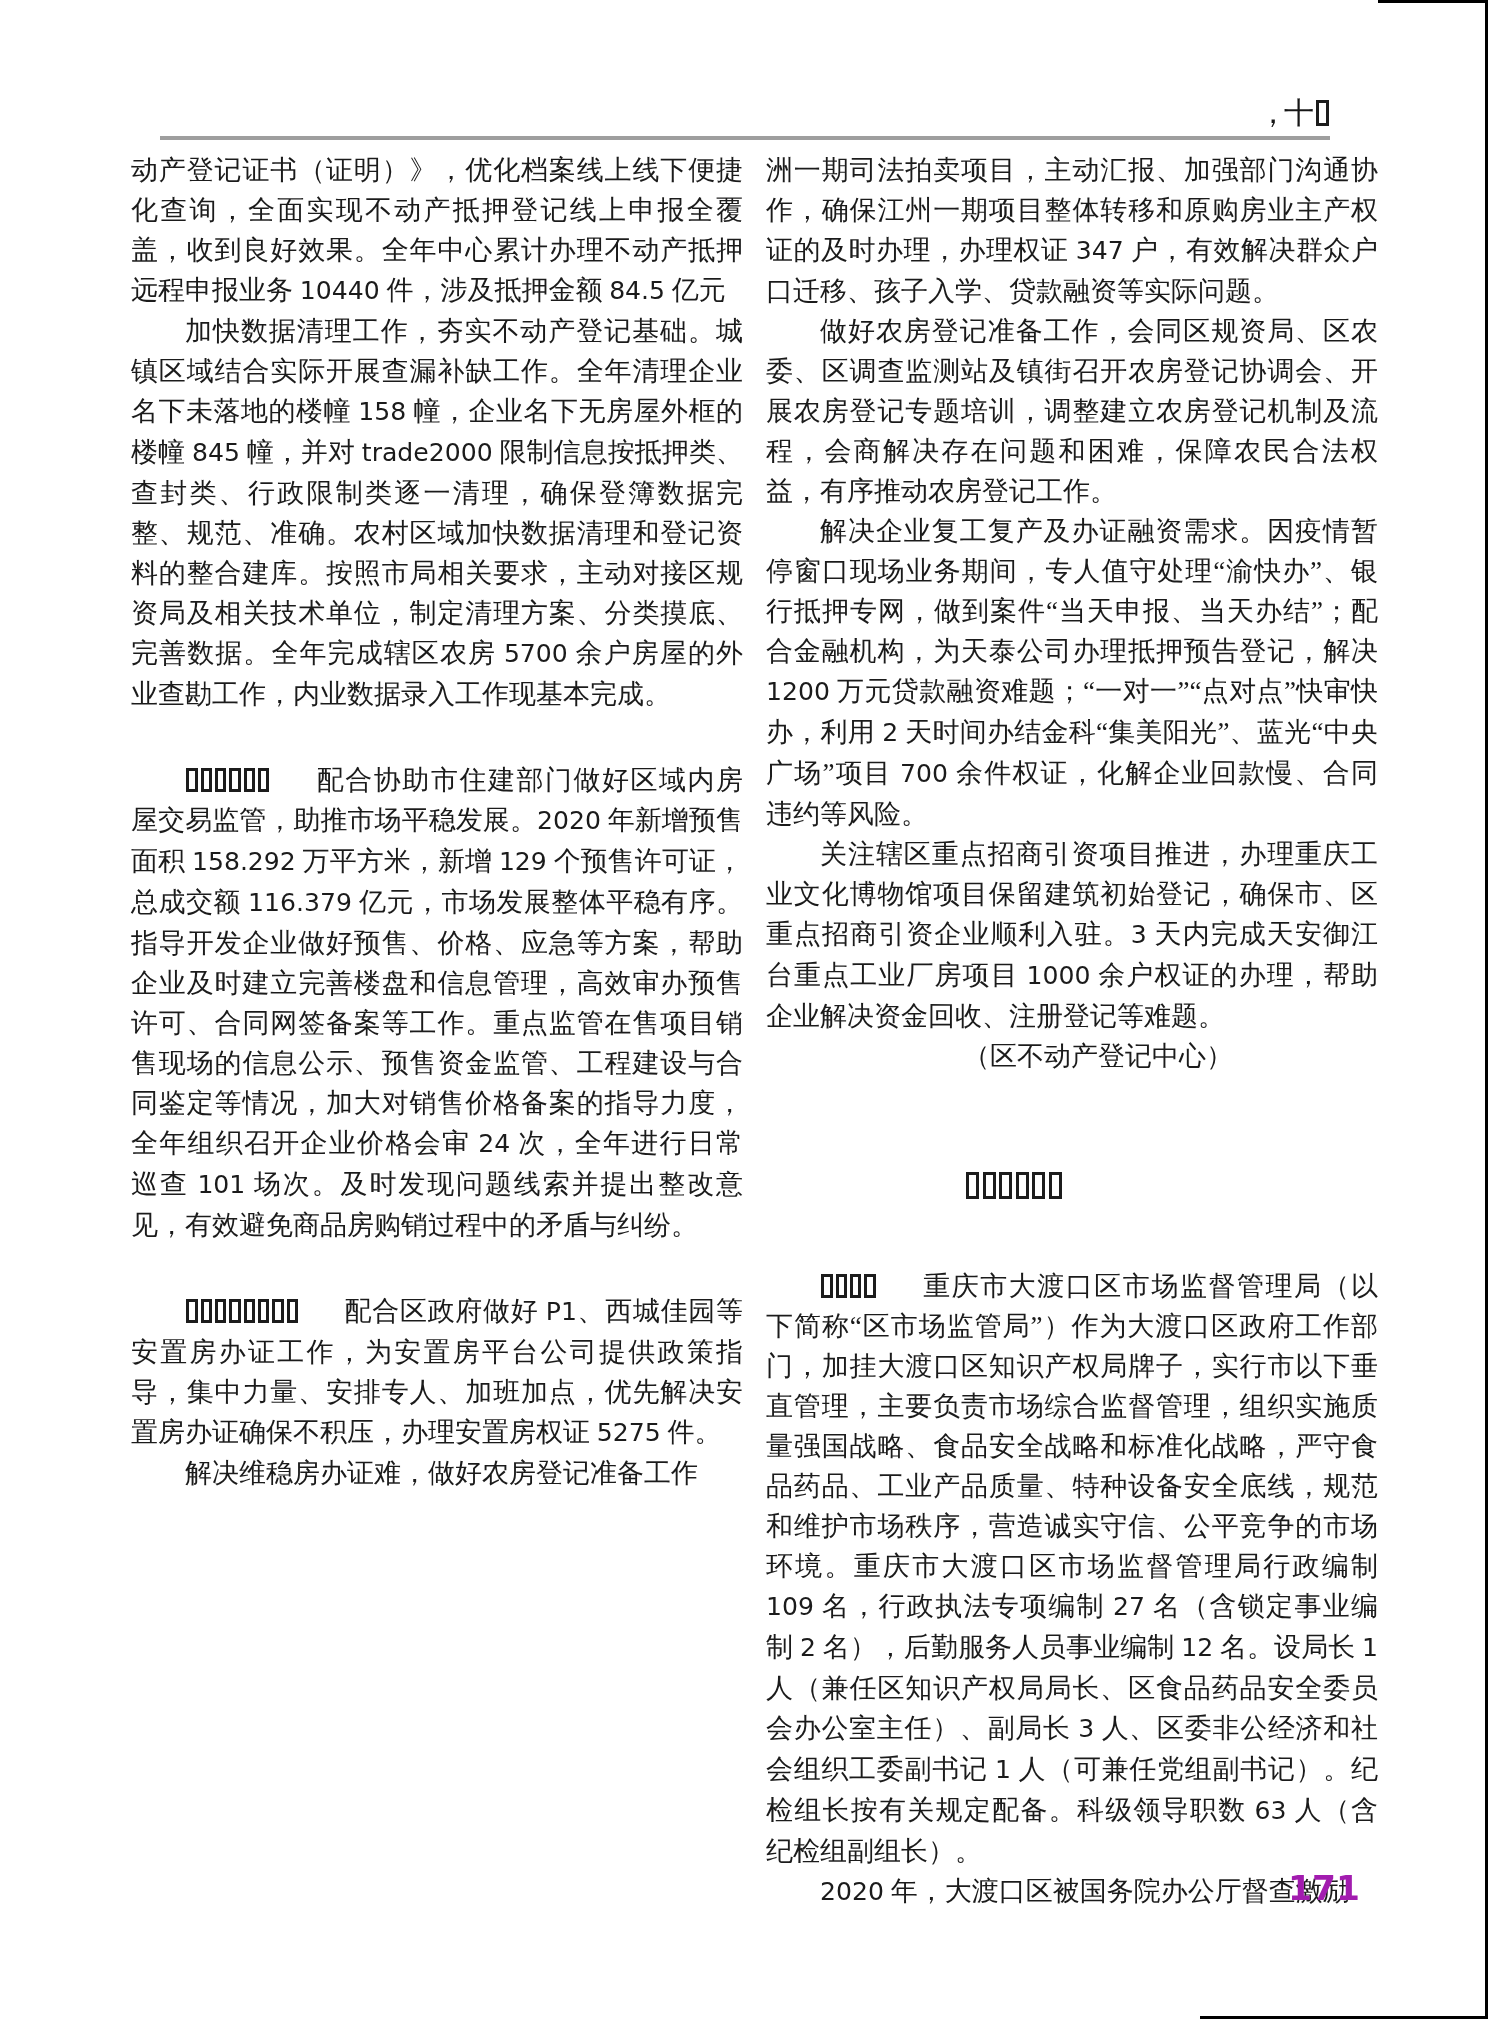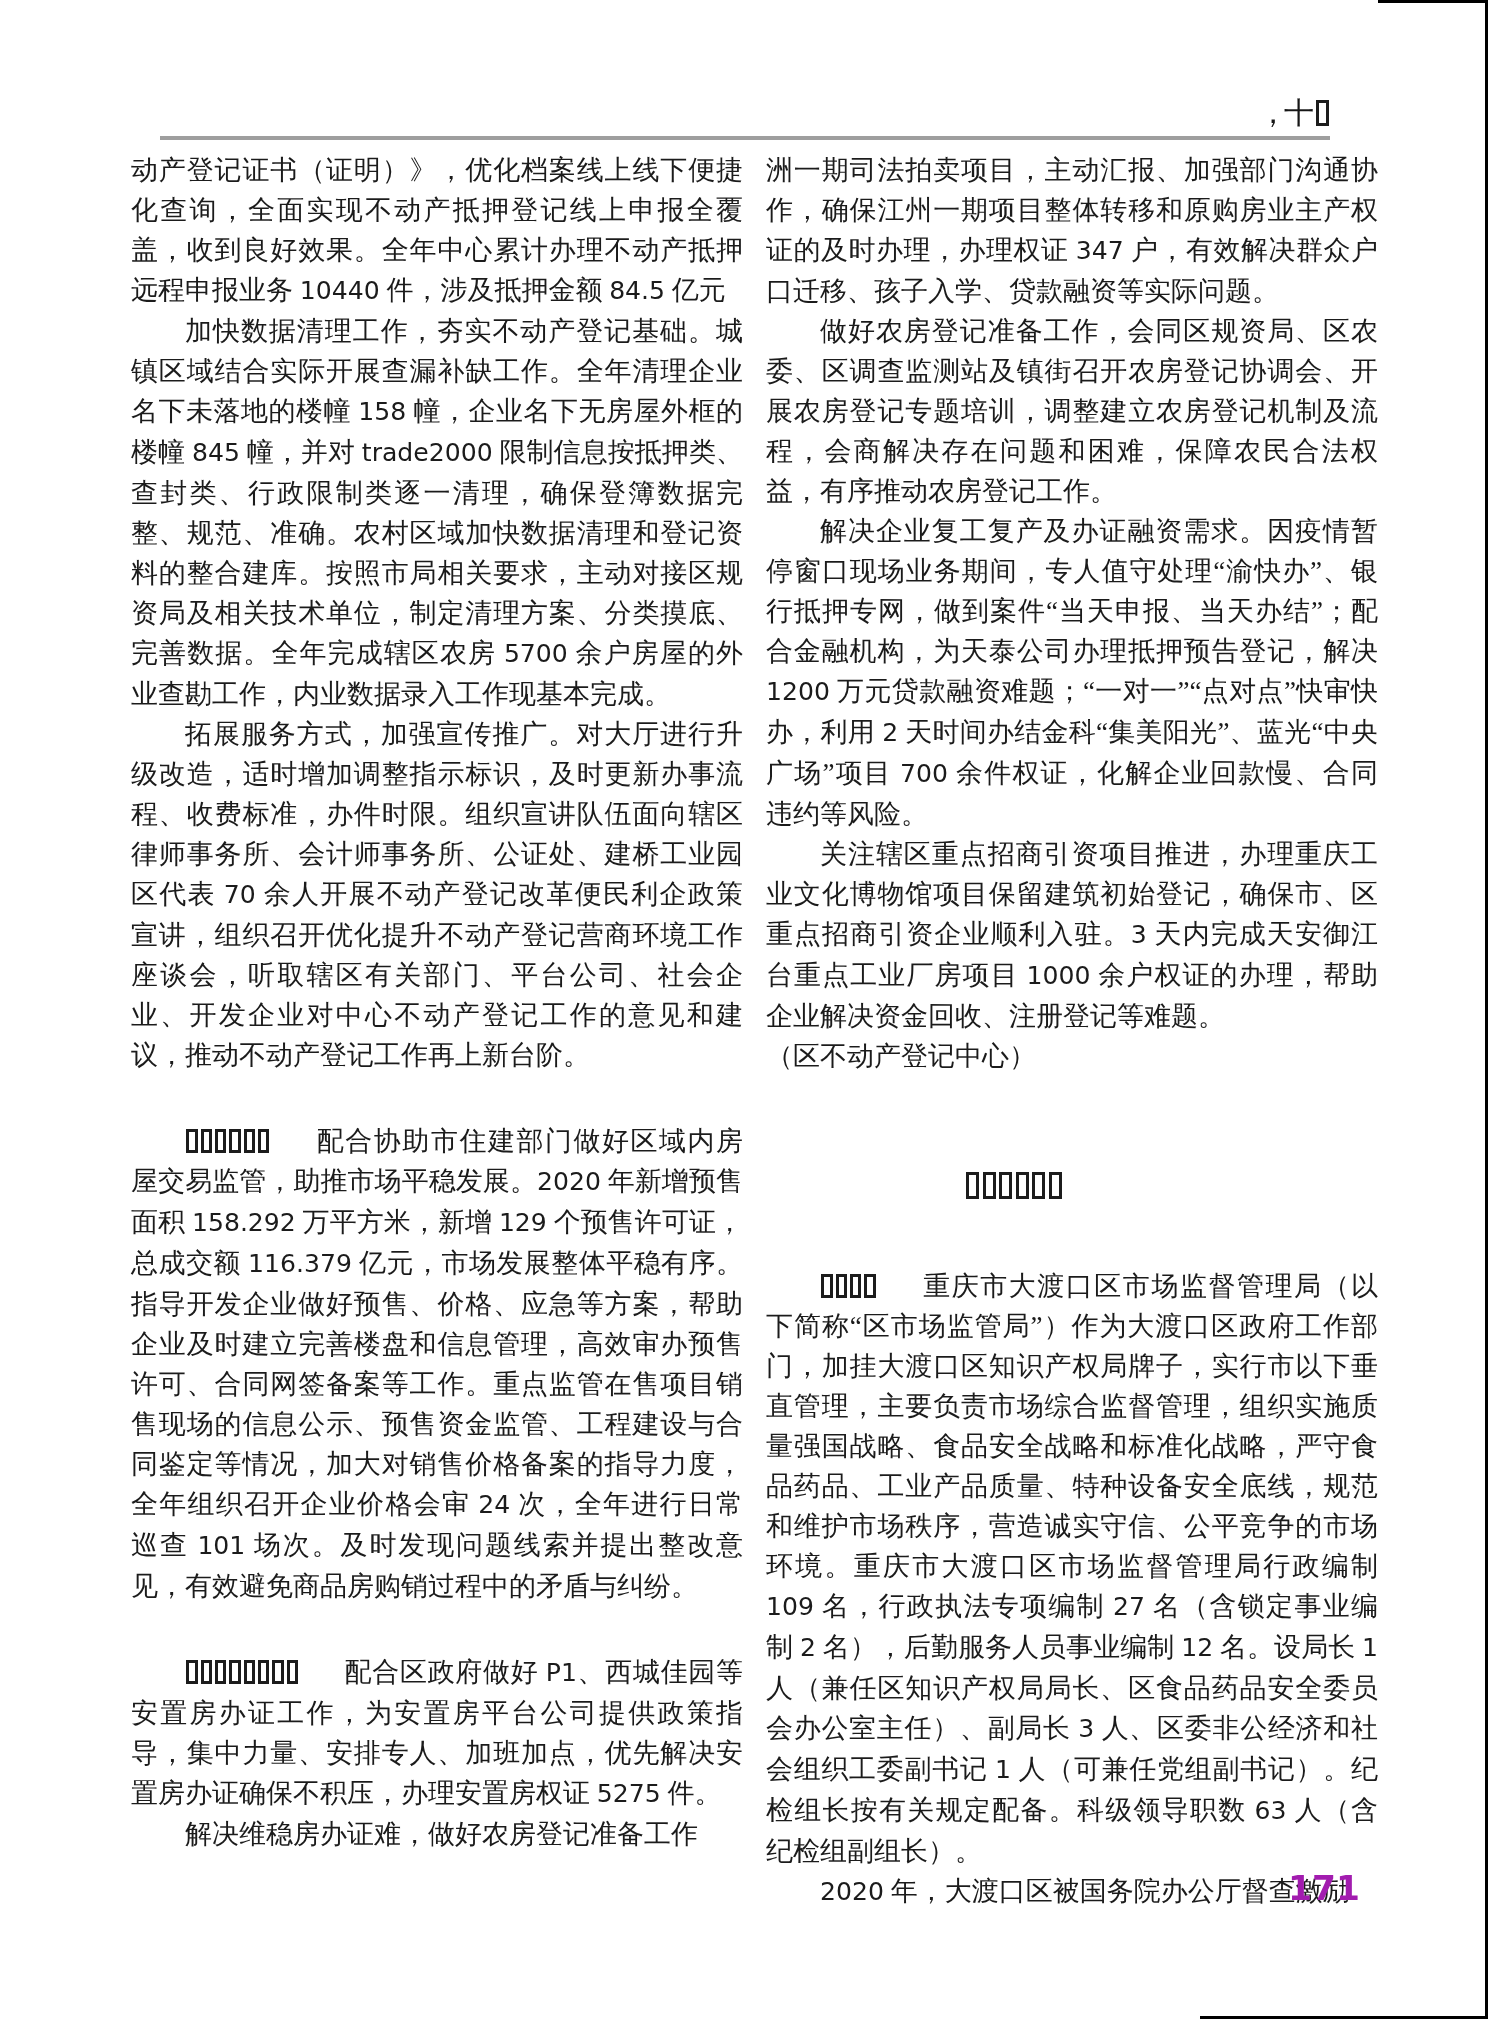--- a/index.html
+++ b/index.html
@@ -27,21 +27,21 @@
   .col{
     position:absolute;top:150px;width:612px;
     font-size:27px;line-height:40px;
     text-align:justify;
   }
   .col-left{left:104px;margin-left:27px;}
   .col-right{left:766px;}
   .para{margin:0;}
   .indent{text-indent:2em;}
   .gap-above{margin-top:46px;}
-  .byline{text-align:left;padding-right:145px;font-family:Liberation Serif, serif;}
+  .byline{text-align:right;padding-right:145px;font-family:Liberation Serif, serif;}
   
   .section-heading{
     margin:88px 0 58px;
     font-size:30px;line-height:44px;font-weight:bold;
     text-align:center;position:relative;left:-58px;
   }
   
   .tofu{
     display:inline-block;
     width:.42em;height:.86em;
@@ -70,21 +70,20 @@
 <body>
 
 <div class="page">
 
   <div class="header-mark"><span>，十</span><span><i class="tofu"></i></span></div>
   <div class="header-rule"></div>
 
   <div class="col col-left">
     <p class="para">动产登记证书（证明）》，优化档案线上线下便捷化查询，全面实现不动产抵押登记线上申报全覆盖，收到良好效果。全年中心累计办理不动产抵押远程申报业务 <span class="lat">10440</span> 件，涉及抵押金额 <span class="lat">84.5</span> 亿元</p>
     <p class="para indent">加快数据清理工作，夯实不动产登记基础。城镇区域结合实际开展查漏补缺工作。全年清理企业名下未落地的楼幢 <span class="lat">158</span> 幢，企业名下无房屋外框的楼幢 <span class="lat">845</span> 幢，并对 <span class="lat">trade2000</span> 限制信息按抵押类、查封类、行政限制类逐一清理，确保登簿数据完整、规范、准确。农村区域加快数据清理和登记资料的整合建库。按照市局相关要求，主动对接区规资局及相关技术单位，制定清理方案、分类摸底、完善数据。全年完成辖区农房 <span class="lat">5700</span> 余户房屋的外业查勘工作，内业数据录入工作现基本完成。</p>
-    <p class="para indent">拓展服务方式，加强宣传推广。对大厅进行升级改造，适时增加调整指示标识，及时更新办事流程、收费标准，办件时限。组织宣讲队伍面向辖区律师事务所、会计师事务所、公证处、建桥工业园区代表 <span class="lat">70</span> 余人开展不动产登记改革便民利企政策宣讲，组织召开优化提升不动产登记营商环境工作座谈会，听取辖区有关部门、平台公司、社会企业、开发企业对中心不动产登记工作的意见和建议，推动不动产登记工作再上新台阶。</p>
     <p class="para indent gap-above"><span class="tofu-run"><i class="tofu"></i><i class="tofu"></i><i class="tofu"></i><i class="tofu"></i><i class="tofu"></i><i class="tofu"></i></span><span>配合协助市住建部门做好区域内房屋交易监管，助推市场平稳发展。<span class="lat">2020</span> 年新增预售面积 <span class="lat">158.292</span> 万平方米，新增 <span class="lat">129</span> 个预售许可证，总成交额 <span class="lat">116.379</span> 亿元，市场发展整体平稳有序。指导开发企业做好预售、价格、应急等方案，帮助企业及时建立完善楼盘和信息管理，高效审办预售许可、合同网签备案等工作。重点监管在售项目销售现场的信息公示、预售资金监管、工程建设与合同鉴定等情况，加大对销售价格备案的指导力度，全年组织召开企业价格会审 <span class="lat">24</span> 次，全年进行日常巡查 <span class="lat">101</span> 场次。及时发现问题线索并提出整改意见，有效避免商品房购销过程中的矛盾与纠纷。</span></p>
     <p class="para indent gap-above"><span class="tofu-run"><i class="tofu"></i><i class="tofu"></i><i class="tofu"></i><i class="tofu"></i><i class="tofu"></i><i class="tofu"></i><i class="tofu"></i><i class="tofu"></i></span><span>配合区政府做好 <span class="lat">P1</span>、西城佳园等安置房办证工作，为安置房平台公司提供政策指导，集中力量、安排专人、加班加点，优先解决安置房办证确保不积压，办理安置房权证 <span class="lat">5275</span> 件。</span></p>
     <p class="para indent">解决维稳房办证难，做好农房登记准备工作</p>
   </div>
 
   <div class="col col-right">
     <p class="para">洲一期司法拍卖项目，主动汇报、加强部门沟通协作，确保江州一期项目整体转移和原购房业主产权证的及时办理，办理权证 <span class="lat">347</span> 户，有效解决群众户口迁移、孩子入学、贷款融资等实际问题。</p>
     <p class="para indent">做好农房登记准备工作，会同区规资局、区农委、区调查监测站及镇街召开农房登记协调会、开展农房登记专题培训，调整建立农房登记机制及流程，会商解决存在问题和困难，保障农民合法权益，有序推动农房登记工作。</p>
     <p class="para indent">解决企业复工复产及办证融资需求。因疫情暂停窗口现场业务期间，专人值守处理“渝快办”、银行抵押专网，做到案件“当天申报、当天办结”；配合金融机构，为天泰公司办理抵押预告登记，解决 <span class="lat">1200</span> 万元贷款融资难题；“一对一”“点对点”快审快办，利用 <span class="lat">2</span> 天时间办结金科“集美阳光”、蓝光“中央广场”项目 <span class="lat">700</span> 余件权证，化解企业回款慢、合同违约等风险。</p>
     <p class="para indent">关注辖区重点招商引资项目推进，办理重庆工业文化博物馆项目保留建筑初始登记，确保市、区重点招商引资企业顺利入驻。<span class="lat">3</span> 天内完成天安御江台重点工业厂房项目 <span class="lat">1000</span> 余户权证的办理，帮助企业解决资金回收、注册登记等难题。</p>

